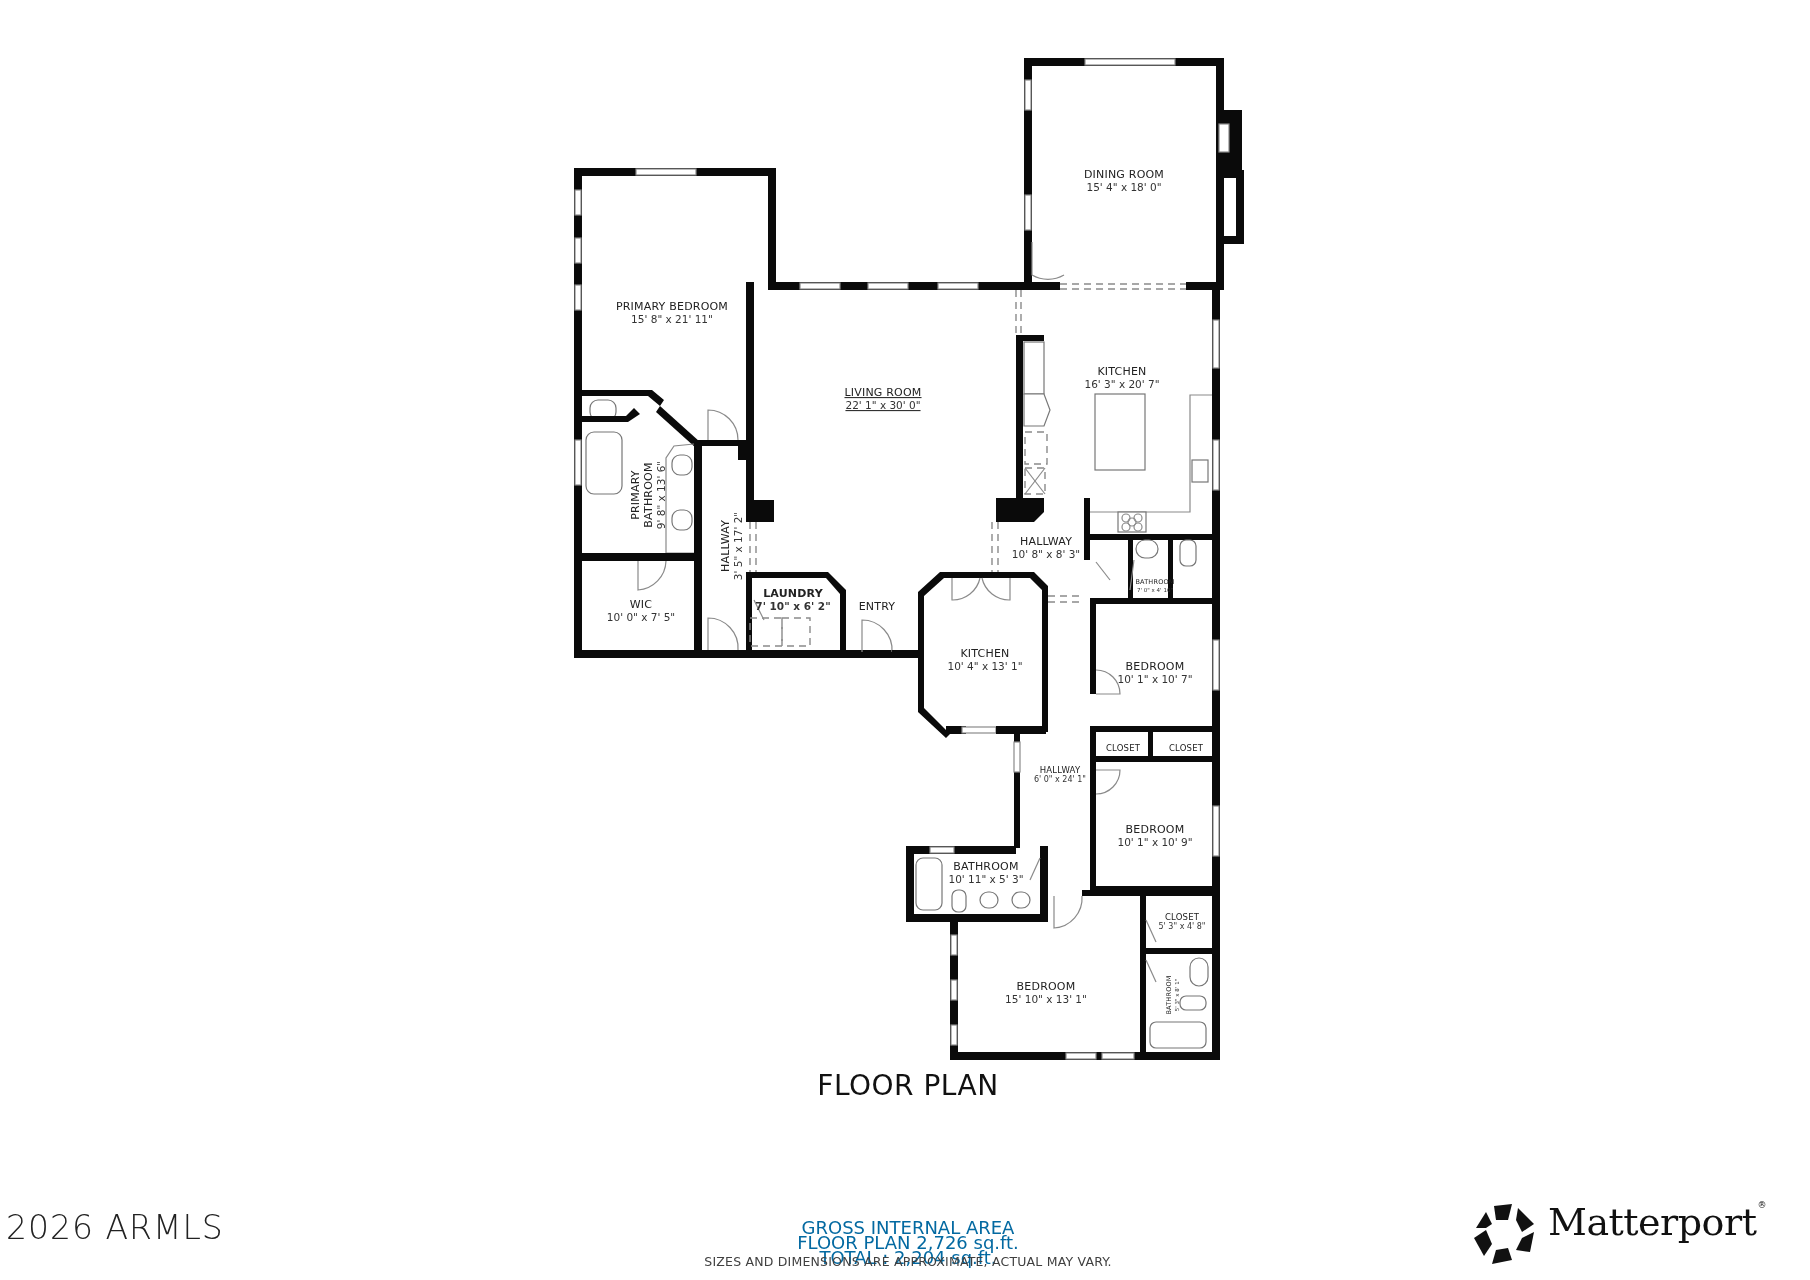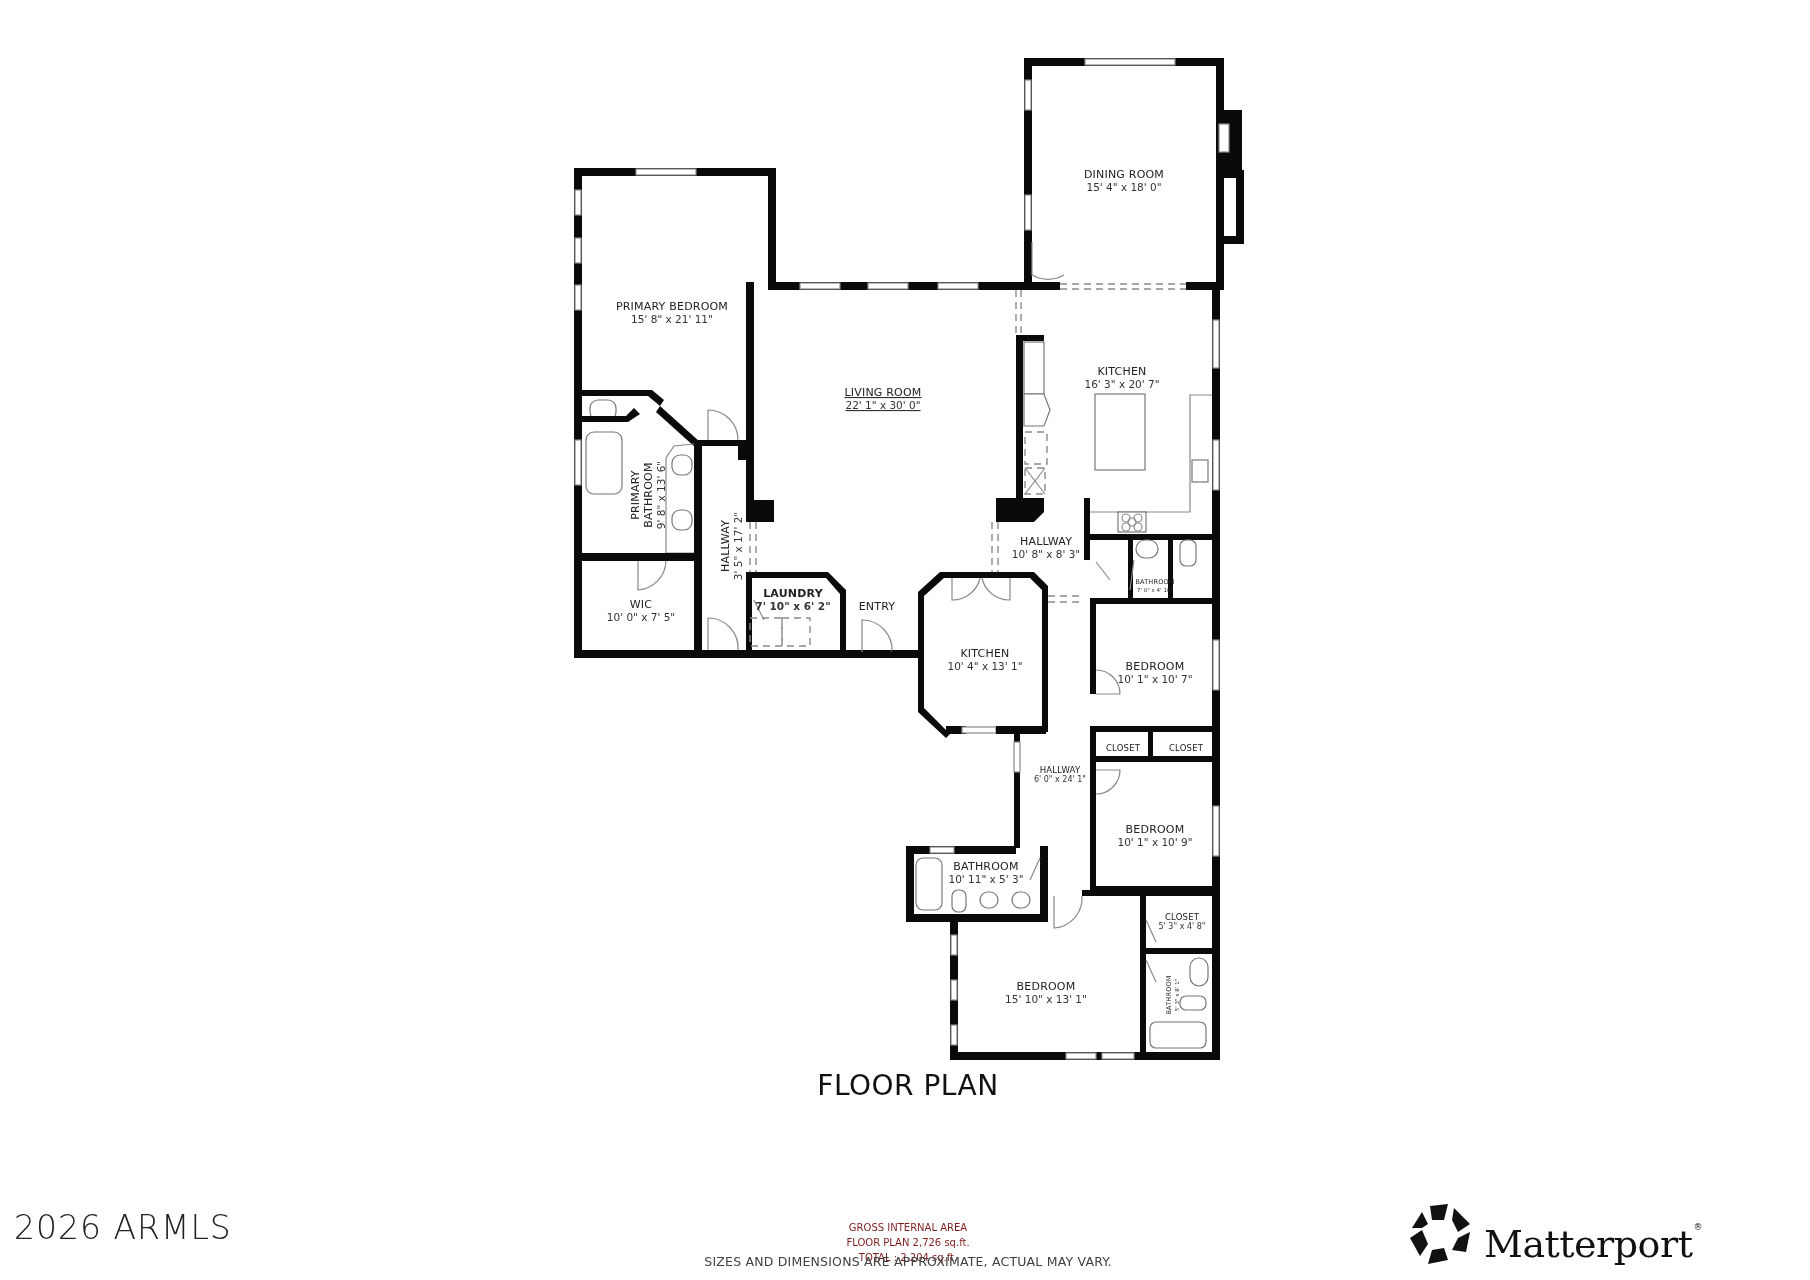--- a/index.html
+++ b/index.html
@@ -17,26 +17,26 @@
   .lbl .n { font-size: 11px; letter-spacing: 0.2px; color: #222; }
   .lbl .d { font-size: 10.5px; color: #333; }
   .lbl.sm .n { font-size: 8.5px; }
   .lbl.sm .d { font-size: 8px; }
   .lbl.xs .n { font-size: 6.5px; }
   .lbl.xs .d { font-size: 5.5px; }
   .lbl.rot { transform: translate(-50%, -50%) rotate(-90deg); }
   #plan-title { position: absolute; left: 908px; top: 1085px; transform: translate(-50%, -50%);
                 font-size: 28px; letter-spacing: 0.5px; color: #111; }
   #area { position: absolute; left: 908px; top: 1220px; transform: translateX(-50%);
-          text-align: center; font-size: 10px; line-height: 15px; color: #7f1d1d; }
+          text-align: center; font-size: 18px; line-height: 15px; color: #0369a1; }
   #disclaimer { position: absolute; left: 908px; top: 1254px; transform: translateX(-50%);
                 font-size: 12.5px; color: #404040; white-space: nowrap; letter-spacing: 0.2px; }
   #watermark { position: absolute; left: 6px; top: 1208px; font-size: 33px; color: #222;
-               font-family: "DejaVu Sans", sans-serif; font-weight: 300; letter-spacing: 1px; margin-left: 8px; }
-  #brand { position: absolute; left: 1408px; top: 1200px; display: flex; align-items: flex-end; }
+               font-family: "DejaVu Sans", sans-serif; font-weight: 300; letter-spacing: 1px; }
+  #brand { position: absolute; left: 1472px; top: 1200px; display: flex; align-items: flex-start; }
   #brand-name { font-family: "DejaVu Serif", serif; font-size: 38px; color: #111; margin-left: 10px; letter-spacing: -0.5px; }
   #brand-reg { font-size: 9px; vertical-align: top; margin-left: 1px; }
 </style>
 </head>
 <body>
 
 <svg id="plan" viewBox="0 0 1810 1280" xmlns="http://www.w3.org/2000/svg">
 
   <g>
     <rect class="wall" x="1024" y="58" width="198" height="8"></rect>

